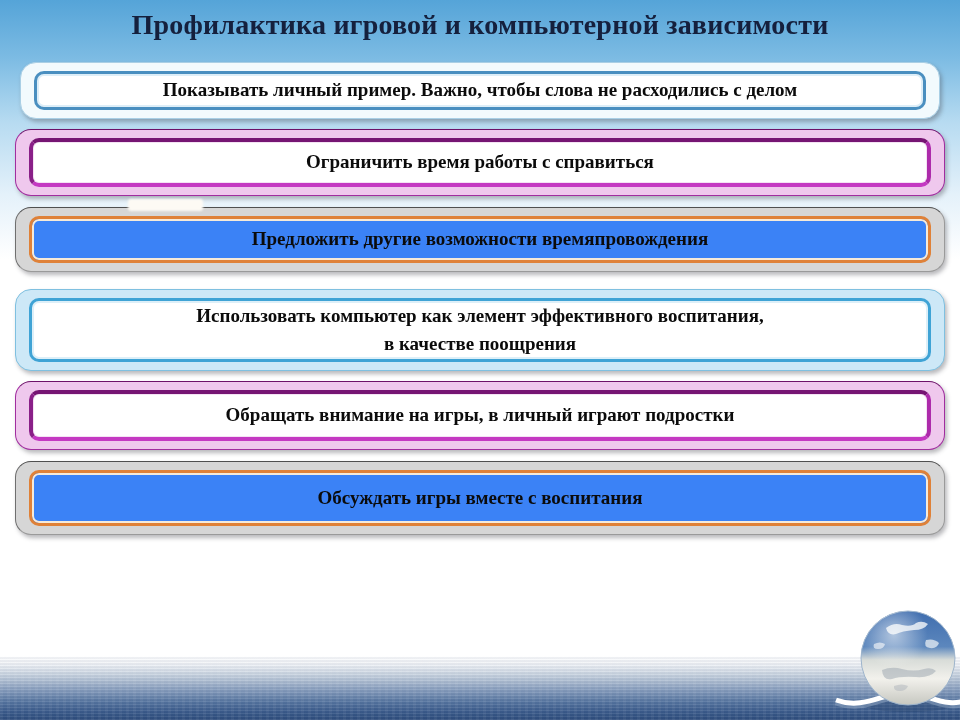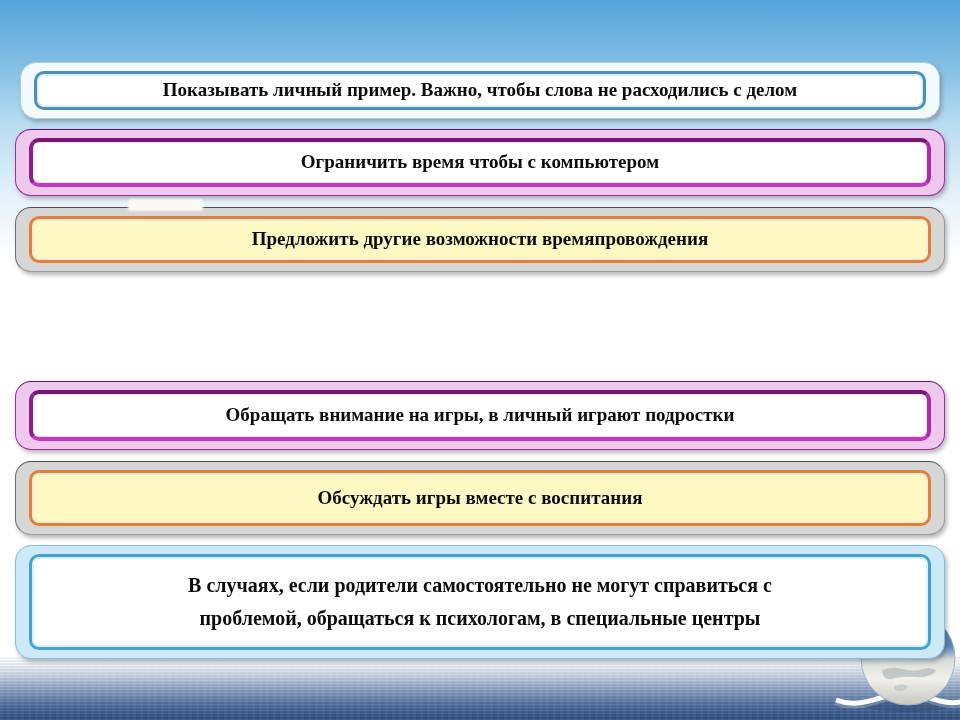--- a/index.html
+++ b/index.html
@@ -21,21 +21,21 @@
   .v-blue1{background:#f2fafd;border:1px solid #a9cfe5;}
   .v-blue1 .pill-inner{border:3px solid #4a8fc0;box-shadow:inset 0 0 0 2px #ddeef8;}
   
   .v-blue2{background:#cde8f7;border:1px solid #7fc0e0;}
   .v-blue2 .pill-inner{border:3px solid #3fa3d5;box-shadow:inset 0 0 0 2px #ddeff8;}
   
   .v-pink{background:#efc8ed;border:1px solid #a12d9f;border-top-color:#6d1169;}
   .v-pink .pill-inner{border:4px solid;border-color:#761573 #ad2bab #c439c2 #8a1f88;box-shadow:inset 0 0 0 1px #f4e2f4;}
   
   .v-gray{background:#d6d6d6;border:1px solid #9a9a9a;border-top-color:#4f4f4f;border-left-color:#6f6f6f;}
-  .v-gray .pill-inner{border:3px solid #df8138;background:#fef9c3;box-shadow:inset 0 0 0 2px #f6ead9;text-align:center;}
+  .v-gray .pill-inner{border:3px solid #df8138;background:#3b82f6;box-shadow:inset 0 0 0 2px #f6ead9;text-align:center;}
 
   .row1{top:62px;height:57px;left:20px;right:20px;}
   .row2{top:129px;height:67px;}
   .row3{top:207px;height:65px;}
   .row4{top:289px;height:82px;}
   .row5{top:381px;height:69px;}
   .row6{top:461px;height:74px;}
   .row7{top:545px;height:114px;}
   .row7 .pill-text{font-size:20px;line-height:1.65;}
 
@@ -49,58 +49,59 @@
   .sea::after{content:"";position:absolute;inset:0;
     background:repeating-linear-gradient(180deg,rgba(255,255,255,.07) 0 1px,rgba(20,40,80,.06) 1px 3px),
                repeating-linear-gradient(90deg,rgba(255,255,255,.05) 0 3px,rgba(0,0,0,0) 3px 7px);}
   .globe{position:absolute;right:-12px;bottom:2px;width:138px;height:118px;z-index:2;}
 </style>
 </head>
 <body>
 
 <div class="slide">
 
+  <div class="title">Профилактика игровой и компьютерной зависимости</div>
 
   <div class="pill row1 v-blue1">
     <div class="pill-inner">
       <div class="pill-text">Показывать личный пример. Важно, чтобы слова не расходились с делом</div>
     </div>
   </div>
 
   <div class="pill row2 v-pink">
     <div class="pill-inner">
-      <div class="pill-text">Ограничить время чтобы с компьютером</div>
+      <div class="pill-text">Ограничить время работы с справиться</div>
     </div>
   </div>
 
   <div class="pill row3 v-gray">
     <div class="pill-inner">
       <div class="pill-text">Предложить другие возможности времяпровождения</div>
     </div>
   </div>
 
+  <div class="pill row4 v-blue2">
+    <div class="pill-inner">
+      <div class="pill-text">Использовать компьютер как элемент эффективного воспитания,
+в качестве поощрения</div>
+    </div>
+  </div>
 
   <div class="pill row5 v-pink">
     <div class="pill-inner">
       <div class="pill-text">Обращать внимание на игры, в личный играют подростки</div>
     </div>
   </div>
 
   <div class="pill row6 v-gray">
     <div class="pill-inner">
       <div class="pill-text">Обсуждать игры вместе с воспитания</div>
     </div>
   </div>
 
-  <div class="pill row7 v-blue2">
-    <div class="pill-inner">
-      <div class="pill-text">В случаях, если родители самостоятельно не могут справиться с
-проблемой, обращаться к психологам, в специальные центры</div>
-    </div>
-  </div>
 
   <div class="smudge"></div>
 
   <div class="sea"></div>
 
   <svg class="globe" viewBox="0 0 138 118" aria-hidden="true">
     <defs>
       <linearGradient id="gGlobe" x1="0" y1="0" x2="0" y2="1">
         <stop offset="0%" stop-color="#3f6dae"></stop>
         <stop offset="38%" stop-color="#5c87bd"></stop>

